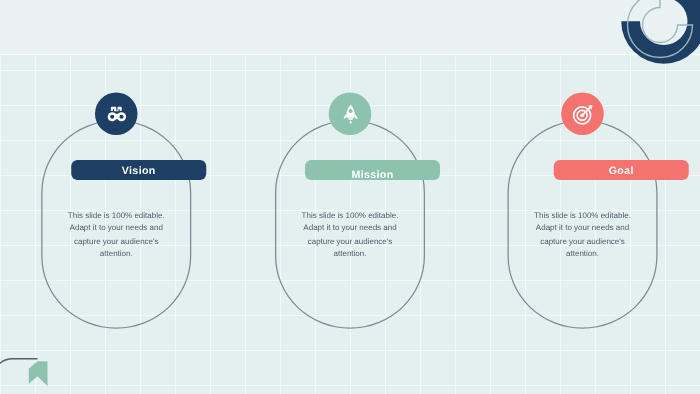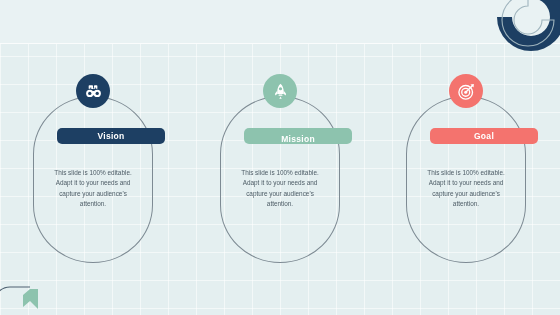--- a/index.html
+++ b/index.html
@@ -119,21 +119,21 @@
     line-height: 1.62;
     color: #4d5c66;
   }
 
   
   #card-vision .icon-badge { background: #1d3f63; }
   #card-vision .label-bar  { background: #1d3f63; }
   #card-mission .icon-badge { background: #8dc3ae; }
   #card-mission .label-bar  { background: #8dc3ae; align-items: flex-end; }
   #card-goal .icon-badge { background: #f4736e; }
-  #card-goal .label-bar  { background: #f4736e; }
+  #card-goal .label-bar  { background: #f4736e; margin-left: 13px; }
 
   #card-vision  { left: 33px; }
   #card-mission { left: 220px; }
   #card-goal    { left: 406px; }
 </style>
 </head>
 <body>
 
 <div id="slide">
 

